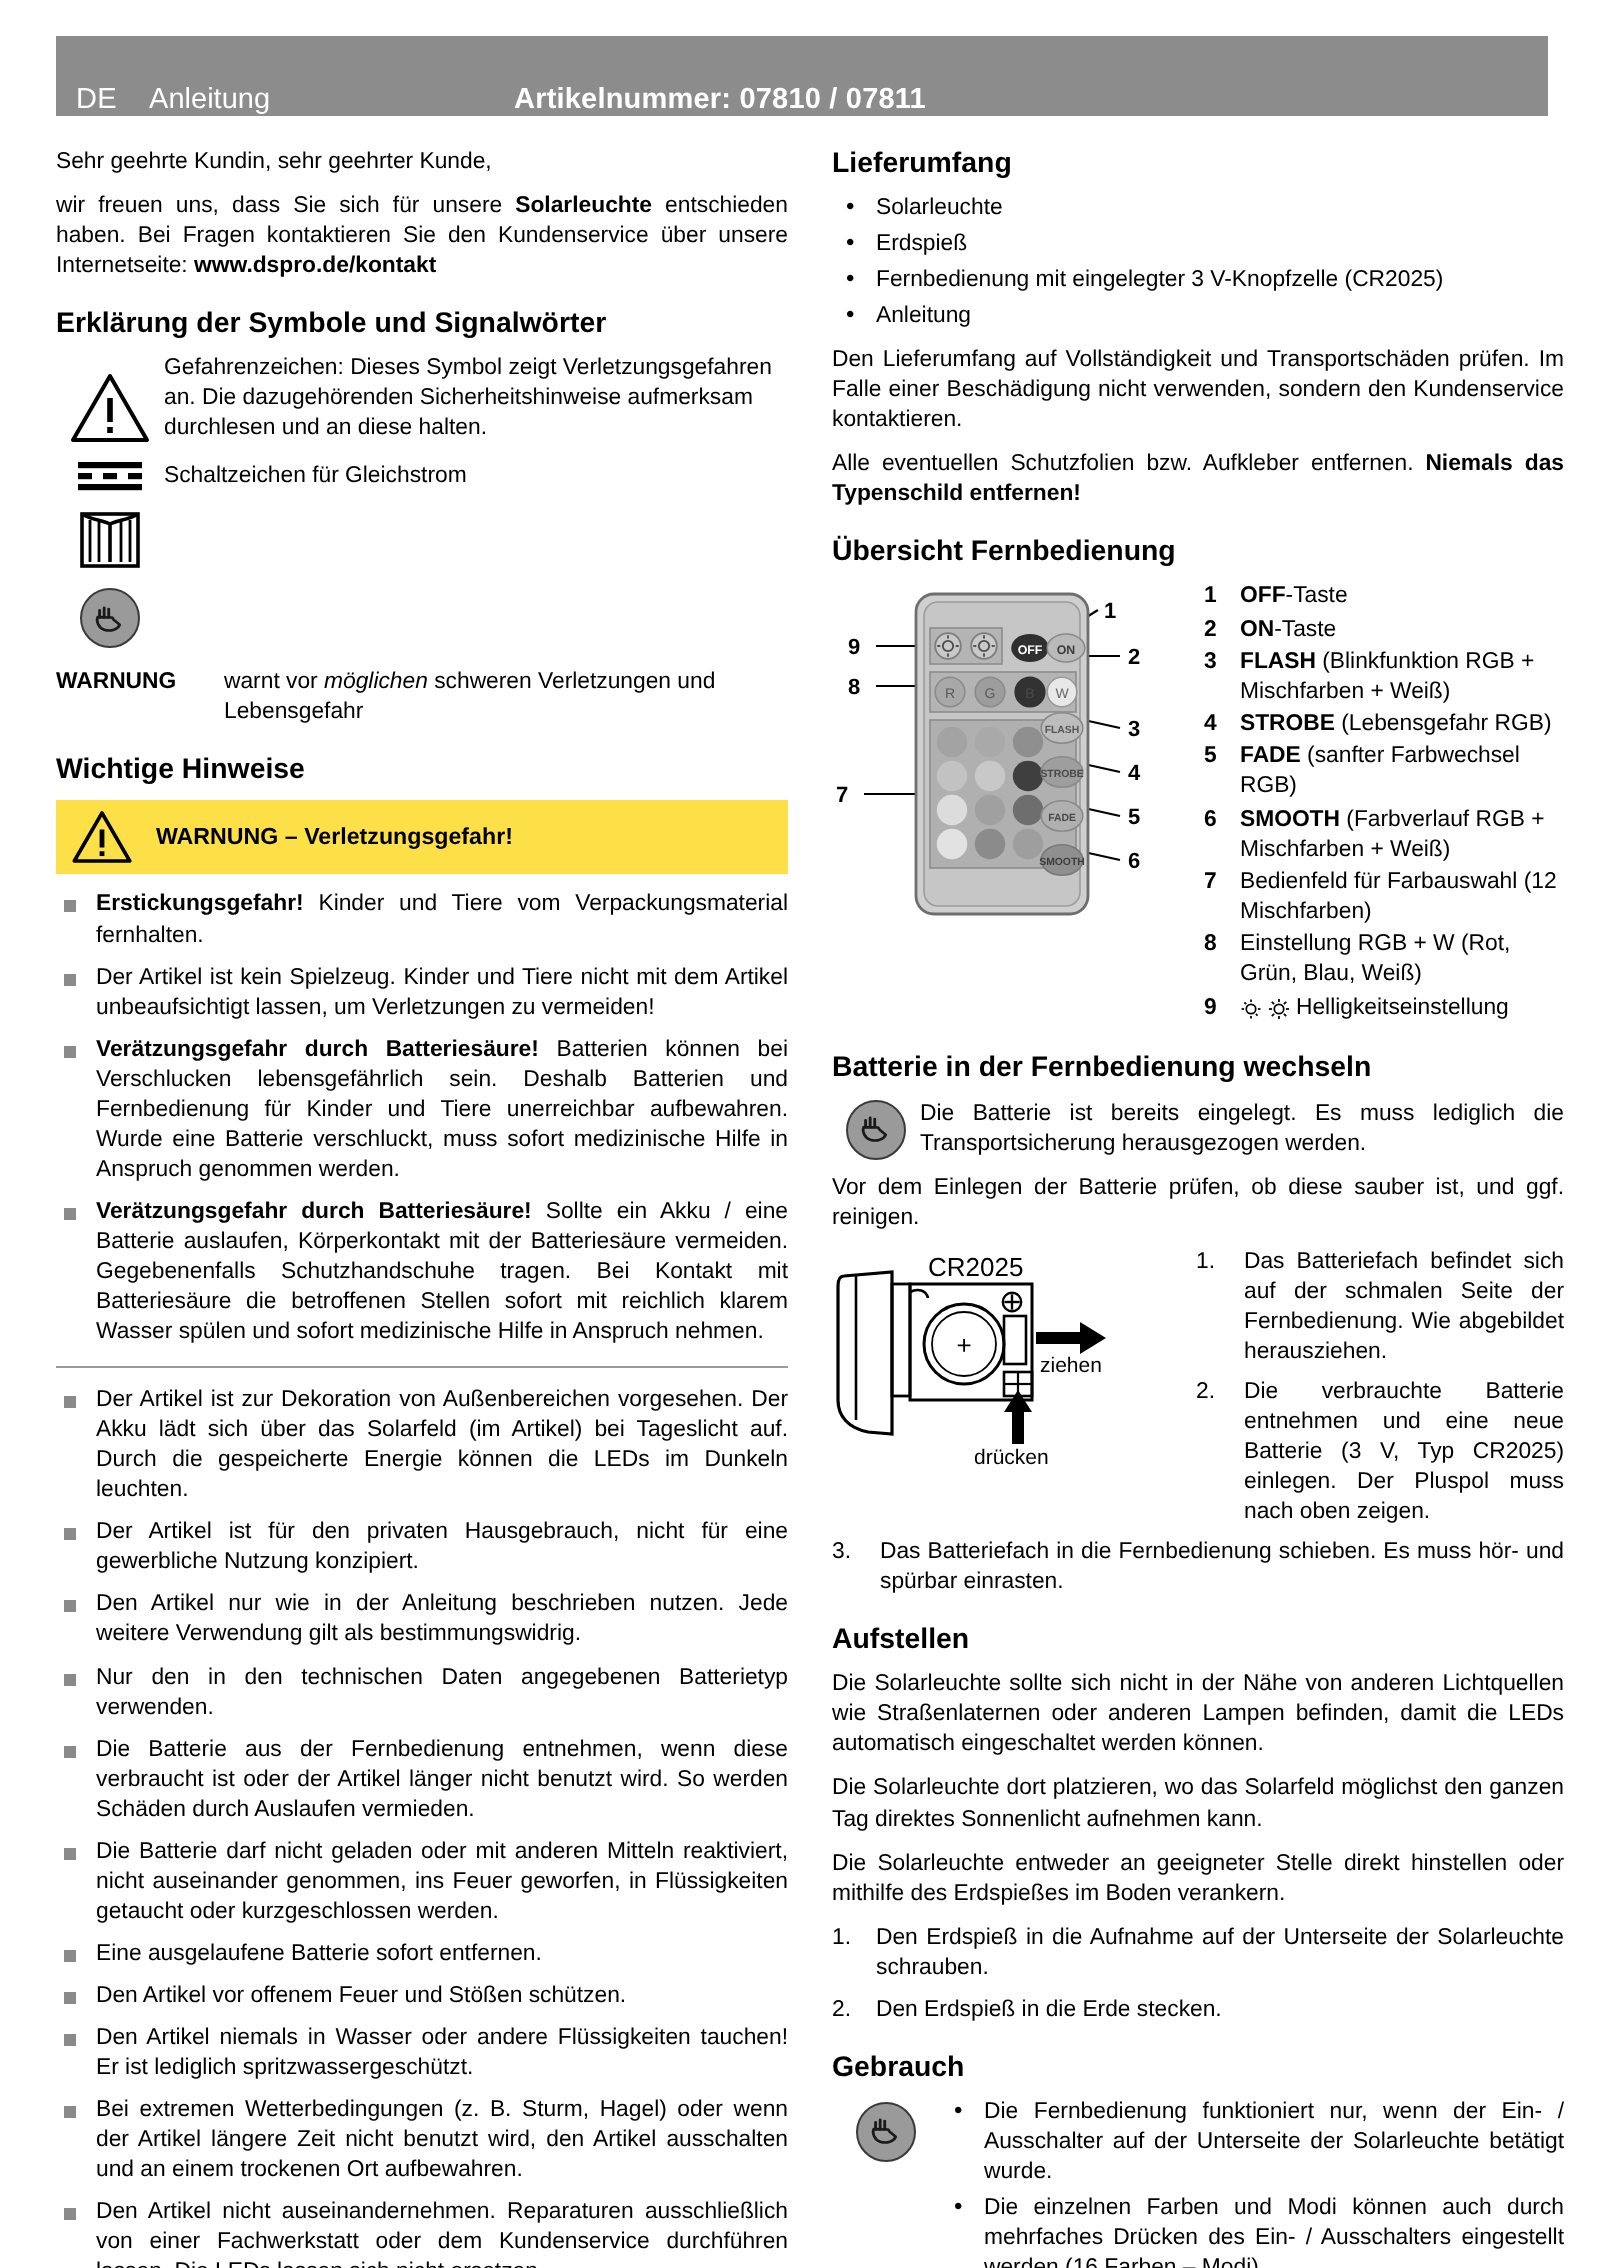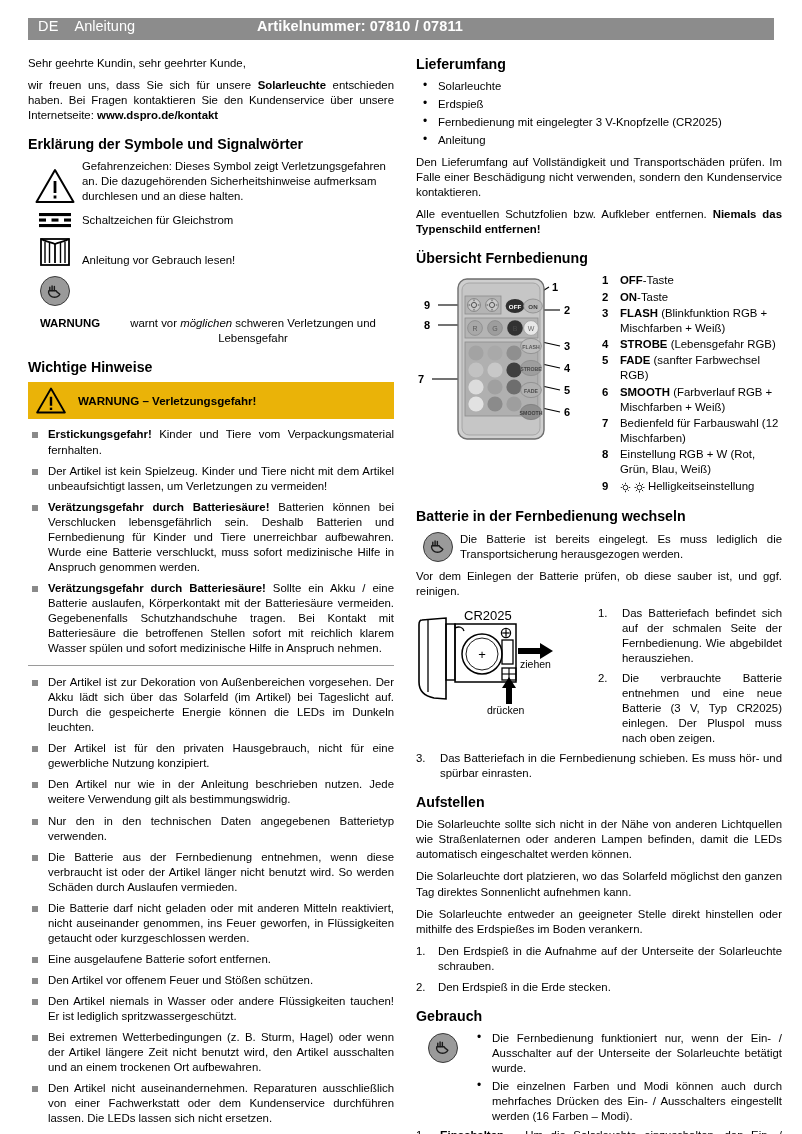--- a/index.html
+++ b/index.html
@@ -18,24 +18,24 @@
     position: relative;
     width: 802px;
     height: 1134px;
     box-sizing: border-box;
     padding: 18px 28px 0 28px;
   }
 
   
   .header-bar {
     display: flex;
-    align-items: flex-start;
+    align-items: flex-end;
     background: #8c8c8c;
     color: #ffffff;
-    height: 22px;
+    height: 40px;
     font-size: 14.5px;
     font-weight: normal;
     margin-bottom: 16px;
   }
   .header-lang {
     padding-left: 10px;
     padding-right: 16px;
     letter-spacing: .2px;
   }
   .header-doc {
@@ -108,37 +108,36 @@
     background: #9a9a9a;
     border: 1.5px solid #3a3a3a;
     position: relative;
     display:flex; align-items:center; justify-content:center;
   }
 
   
   .warn-def {
     display: flex;
     margin: 10px 0 8px 0;
-    text-align: center;
   }
   .warn-def .w-label {
     flex: 0 0 84px;
     font-weight: bold;
     font-size: 11.4px;
     line-height: 1.32;
   }
   .warn-def .w-body {
     flex: 1;
     font-size: 11.4px;
     line-height: 1.32;
   }
 
   
   .warn-banner {
-    background: #eab308;
+    background: #fde047;
     display: flex;
     align-items: center;
     padding: 5px 8px;
     margin: 3px 0 8px 0;
   }
   .warn-banner .wb-txt {
     font-weight: bold;
     font-size: 11.6px;
     margin-left: 12px;
   }
@@ -346,21 +345,20 @@
 
       <div class="sym-row">
         <div class="sym-box">
           <svg width="32" height="32" viewBox="0 0 32 32">
             <rect x="2" y="3" width="28" height="26" fill="none" stroke="#000" stroke-width="1.8"></rect>
             <path d="M16 7 L16 27" stroke="#000" stroke-width="1.8" fill="none"></path>
             <path d="M6 6 L6 27 M10.5 6 L10.5 27 M21.5 6 L21.5 27 M26 6 L26 27" stroke="#000" stroke-width="1.4" fill="none"></path>
             <path d="M2 3 C7 6, 12 6, 16 8 C20 6, 25 6, 30 3" fill="none" stroke="#000" stroke-width="1.8"></path>
           </svg>
         </div>
-        <div class="sym-text">Anleitung vor Gebrauch lesen!</div>
       </div>
 
       <div class="sym-row">
         <div class="sym-box">
           <div class="infoicon">
             <svg width="19" height="19" viewBox="0 0 20 20">
               <path d="M4 9 L4 5.5 M6.4 9 L6.4 4.2 M8.8 9 L8.8 4.8" stroke="#1a1a1a" stroke-width="1.5" fill="none" stroke-linecap="round"></path>
               <path d="M3 9 C2 11, 3.4 14.6, 6.4 15.6 C10 16.8, 13.6 15.4, 14.6 13 L11.4 10.4 L10.6 9.2 L3 9 Z" fill="none" stroke="#1a1a1a" stroke-width="1.4" stroke-linejoin="round"></path>
             </svg>
           </div>

